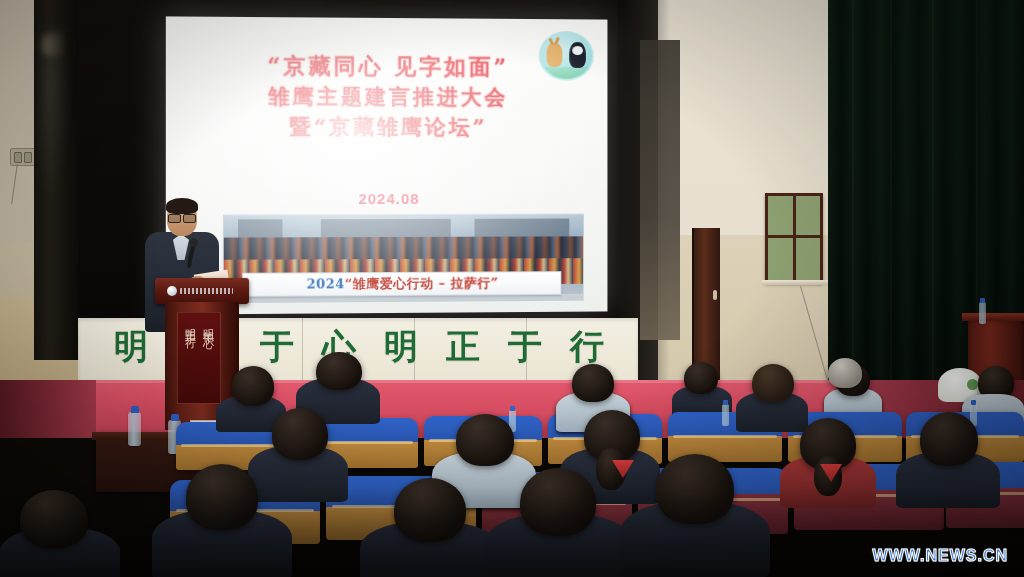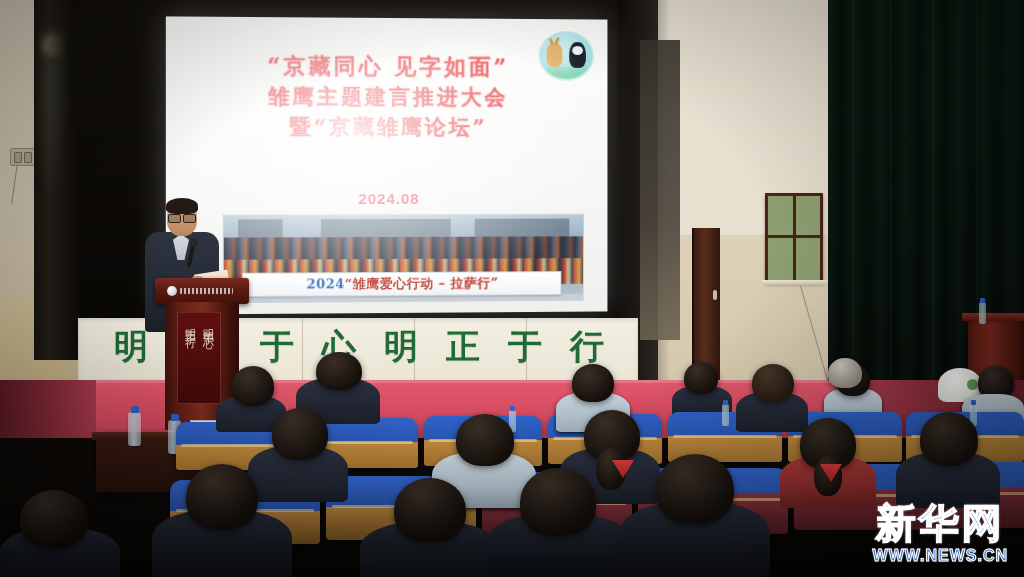--- a/index.html
+++ b/index.html
@@ -686,17 +686,16 @@
 
       <div class="scarf" style="left:612px;top:108px;"></div>
       <div class="scarf" style="left:820px;top:112px;"></div>
     </div>
 
     <div class="vignette"></div>
     <div class="bottom-dark"></div>
   </div>
 
   <div class="watermark">
-    <div class="wm-cn">新华网</div>
     <div class="wm-url">WWW.NEWS.CN</div>
   </div>
 
 </div>
 
 </body></html>

